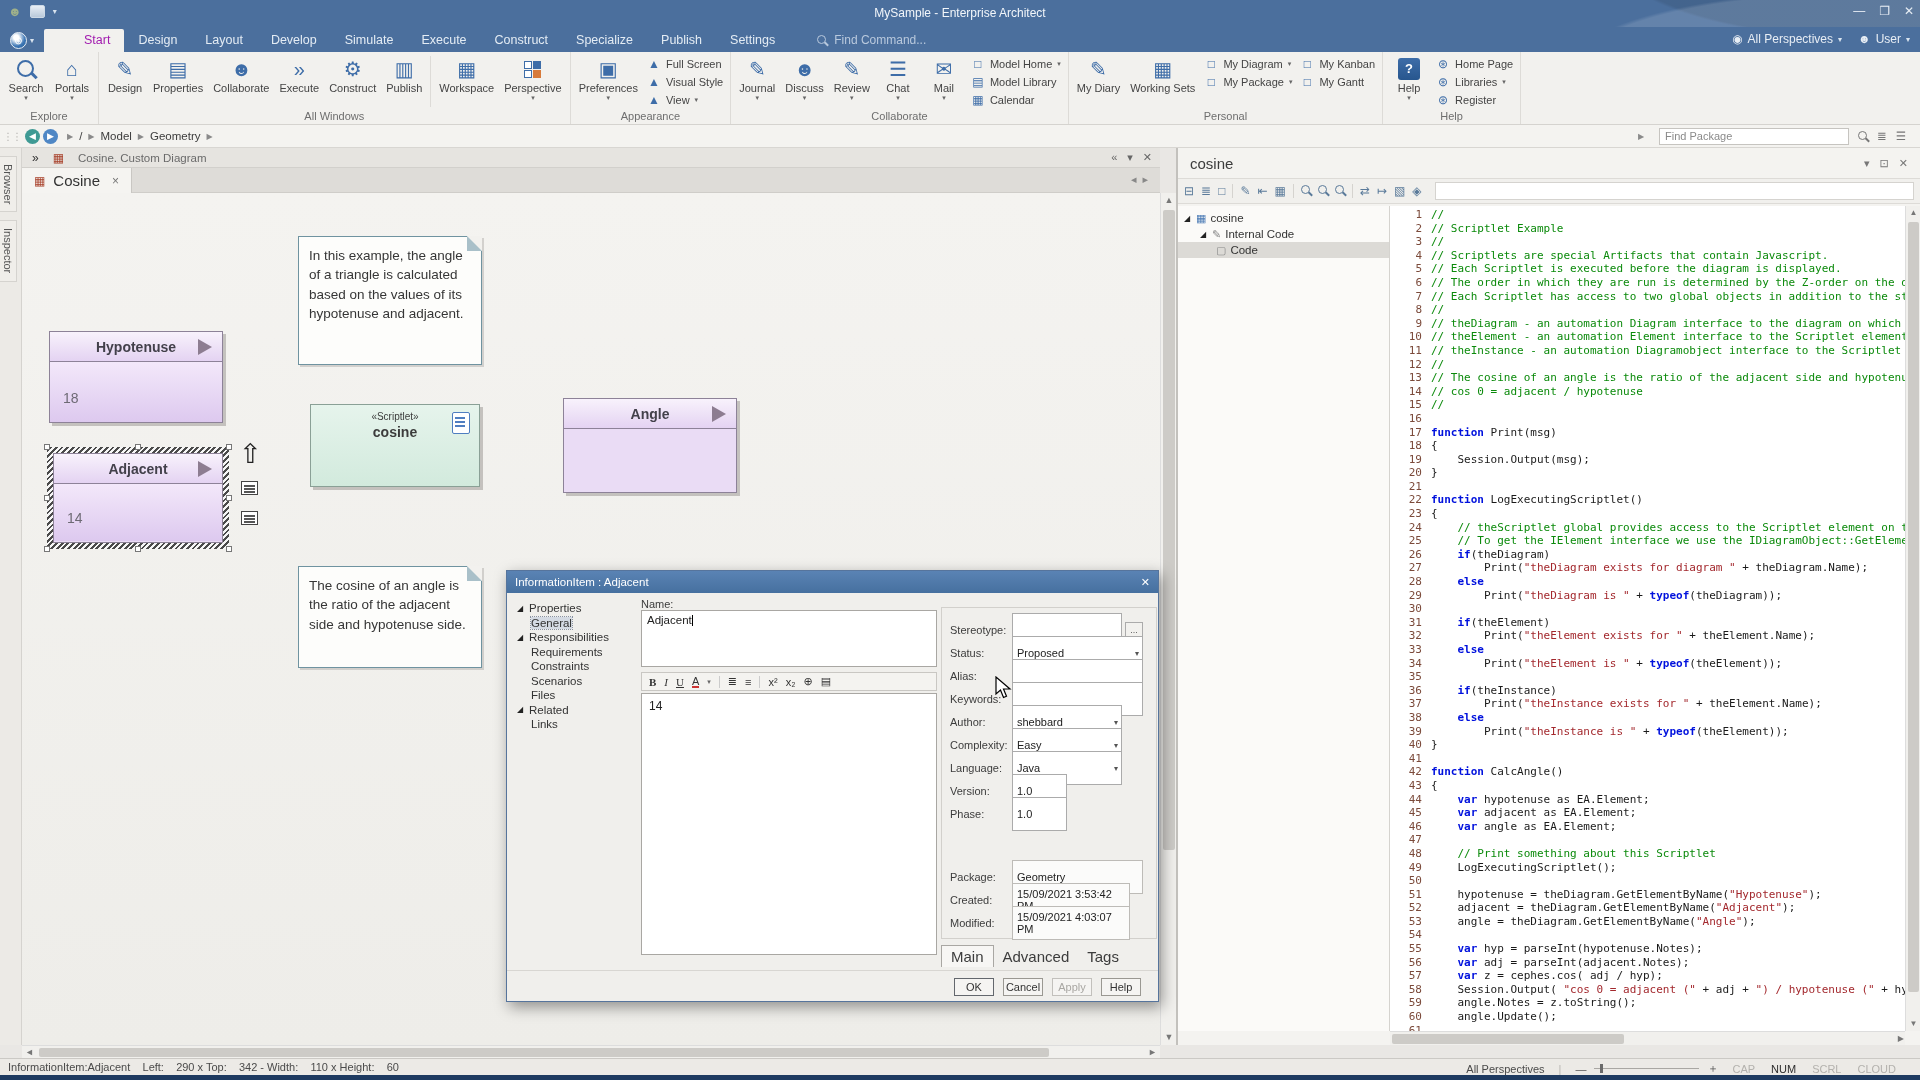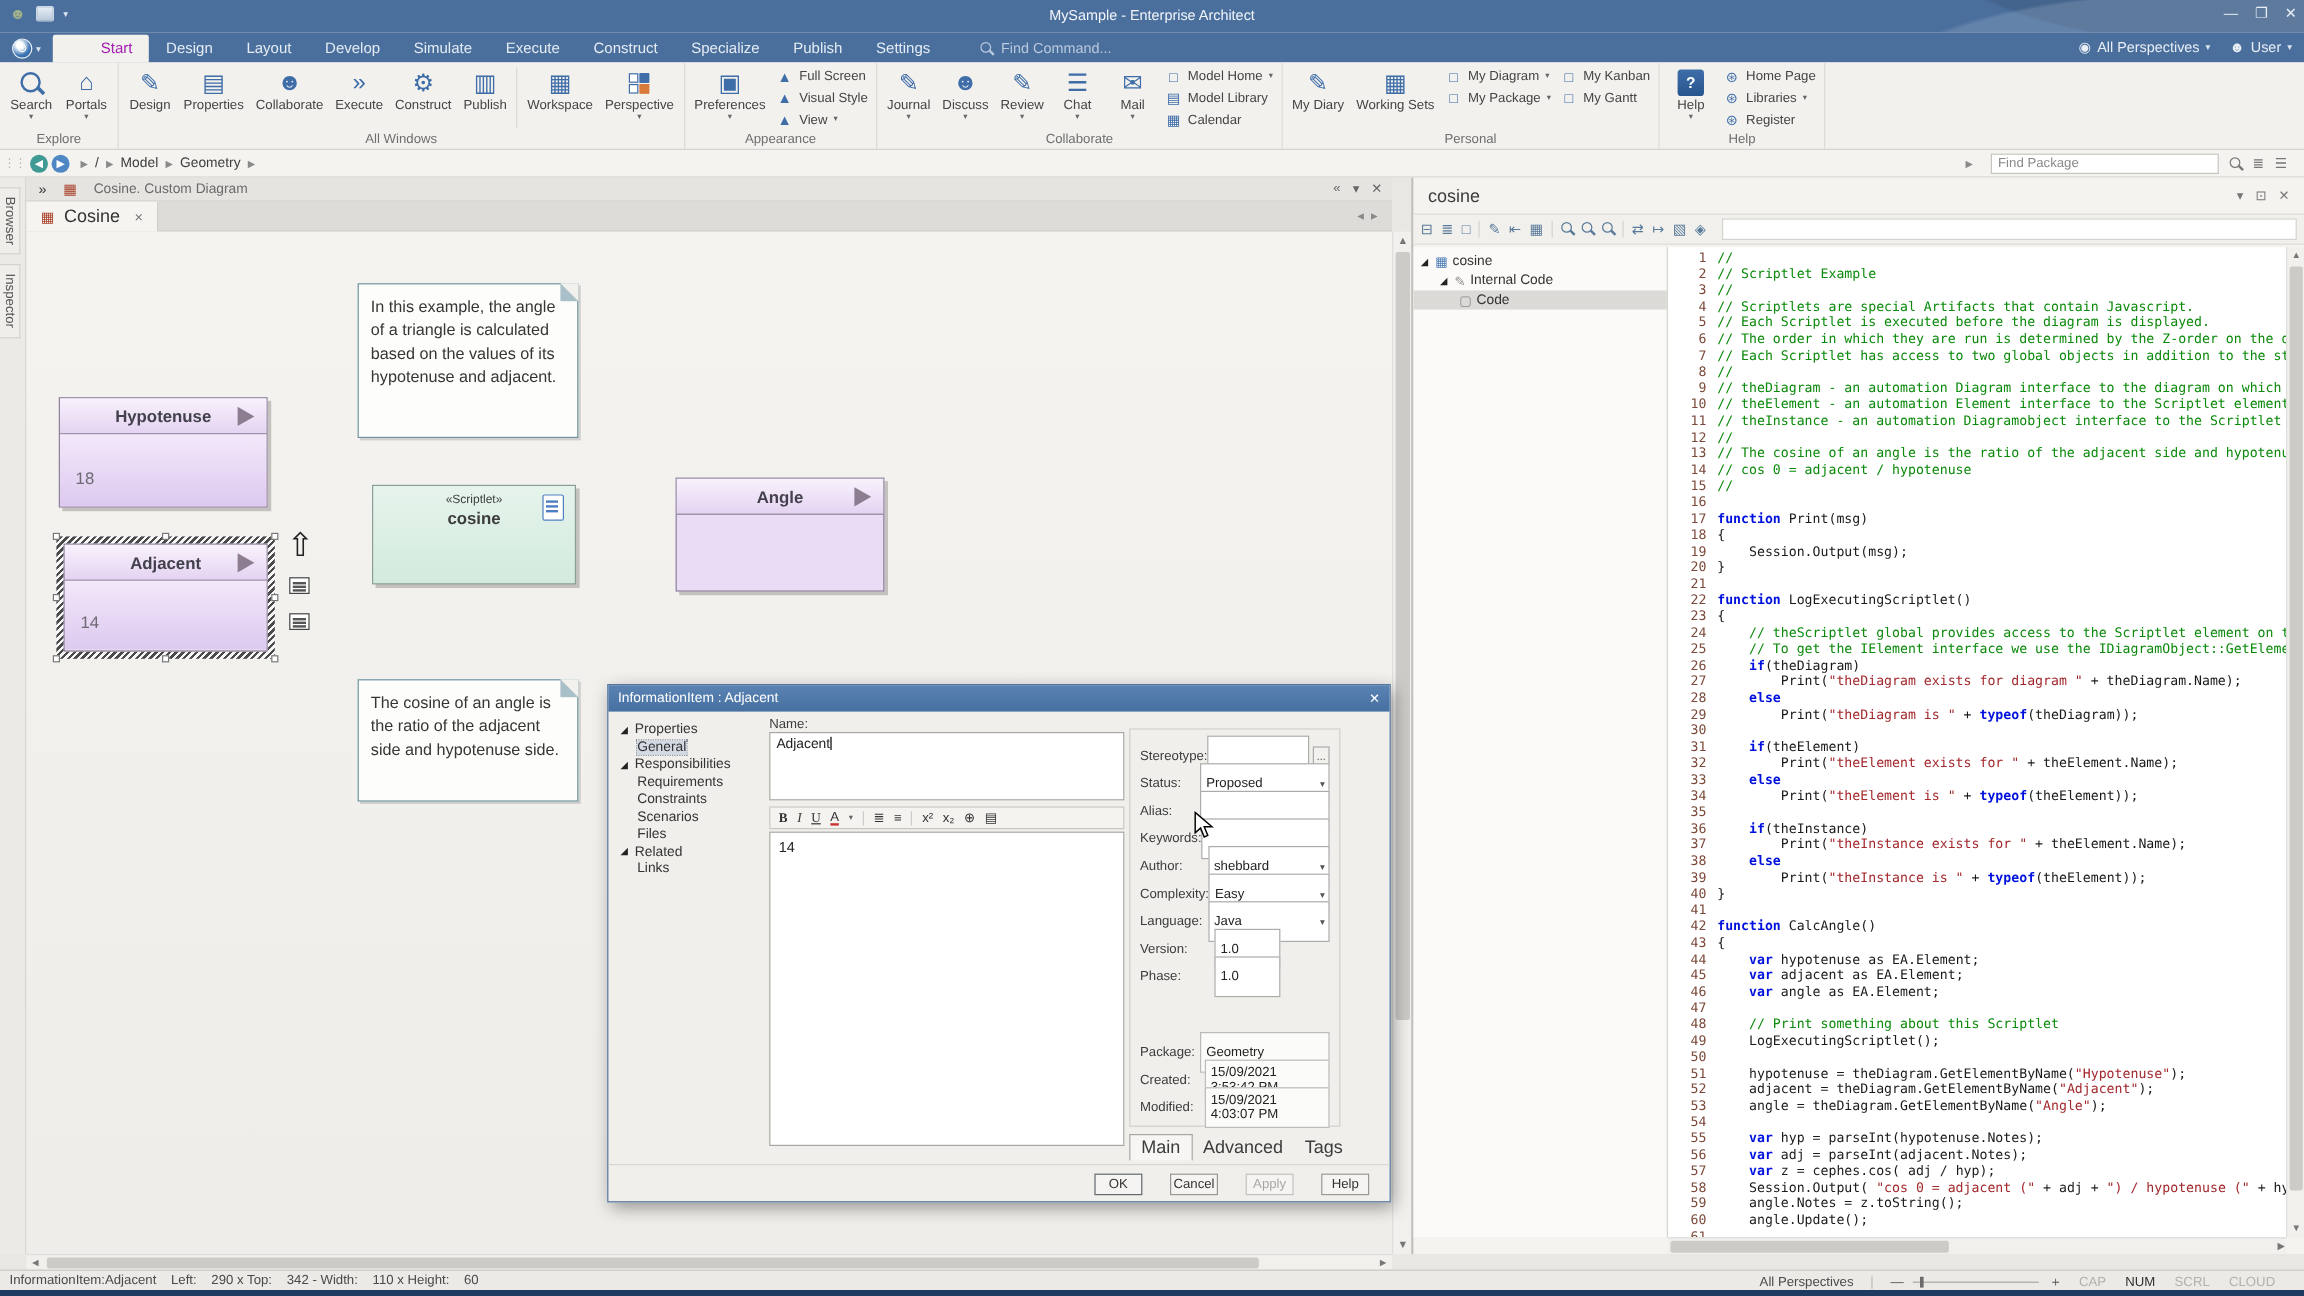--- a/index.html
+++ b/index.html
@@ -123,32 +123,32 @@
   .dlg-name-label { position:absolute; left:134px; top:27px; font-size:11px; color:#3c3c3c; }
   .dlg-name { position:absolute; left:134px; top:39px; width:296px; height:57px; background:#fff; border:1px solid #a9a7a3; font-size:11.5px; color:#222; padding:3px 5px; }
   .caret { display:inline-block; width:1px; height:11px; background:#000; vertical-align:-2px; }
   .fmtbar { position:absolute; left:134px; top:101px; width:296px; height:19px; background:#f4f3f0; border:1px solid #c9c7c3; display:flex; align-items:center; gap:8px; padding:0 7px; font-size:11px; color:#333; }
   .fmtbar .fsep { width:1px; height:12px; background:#ccc; }
   .fmt-b { font-weight:bold; font-family:"Liberation Serif",serif; }
   .fmt-i { font-style:italic; font-family:"Liberation Serif",serif; }
   .fmt-u { text-decoration:underline; font-family:"Liberation Serif",serif; }
   .fmt-a { border-bottom:2px solid #c33; line-height:10px; }
   .dlg-notes { position:absolute; left:134px; top:122px; width:296px; height:262px; background:#fff; border:1px solid #a9a7a3; font-size:12px; color:#222; padding:5px 7px; }
-  .dlg-fields { position:absolute; left:434px; top:36px; width:176px; height:332px; border:1px solid #d2d0cc; background:#f0efec; padding-top:14px; }
+  .dlg-fields { position:absolute; left:434px; top:36px; width:216px; height:332px; border:1px solid #d2d0cc; background:#f0efec; padding-top:14px; }
   .frow { display:flex; align-items:center; height:16px; margin:0 8px 7px 8px; font-size:11px; color:#3c3c3c; }
   .frow.gap { margin-top:47px; }
   .frow label { width:62px; }
   .fctl { height:16px; border:1px solid #ababab; background:#fff; font-size:11px; color:#222; display:flex; align-items:center; padding:16px 4px; position:relative; }
   .fctl.dd::after { content:"▾"; position:absolute; right:3px; font-size:8px; color:#555; }
   .fctl.ro { background:#fbfbfa; border-color:#bdbbb7; }
   .fbtn { width:18px; height:16px; border:1px solid #ababab; background:#f2f1ee; font-size:9px; color:#555; text-align:center; line-height:14px; margin-left:3px; }
   .dlg-tabs { position:absolute; left:434px; top:374px; display:flex; align-items:flex-end; font-size:15px; color:#3c3c3c; }
   .dlg-tab { padding:2px 9px; }
   .dlg-tab.active { background:#f7f6f4; border:1px solid #a9a7a3; border-bottom:none; }
-  .dlg-btnrow { position:absolute; left:0; right:0; top:399px; border-top:1px solid #d8d6d2; height:33px; display:flex; justify-content:flex-end; align-items:center; gap:23px; padding-right:17px; }
+  .dlg-btnrow { position:absolute; left:0; right:0; top:399px; border-top:1px solid #d8d6d2; height:33px; display:flex; justify-content:flex-end; align-items:center; gap:9px; padding-right:17px; }
   .dlg-btn { width:40px; height:18px; background:#f5f4f2; border:1px solid #9a9892; font-size:11px; color:#333; text-align:center; line-height:16px; }
   .dlg-btn.default { border-color:#63676d; }
   .dlg-btn.disabled { color:#a9a7a3; border-color:#c2c0bc; }
 
   
   .rightpanel { position:absolute; left:1178px; top:148px; width:742px; height:897px; background:#f4f3f0; }
   .rp-header { height:30px; display:flex; align-items:center; padding:0 12px; font-size:15px; color:#3c3c3c; }
   .rp-hicons { margin-left:auto; display:flex; gap:10px; color:#777; font-size:11px; }
   .rp-toolbar { height:26px; background:#f1f0ed; border-top:1px solid #dddbd7; border-bottom:1px solid #dddbd7; display:flex; align-items:center; gap:7px; padding:0 6px; color:#5a7a9a; font-size:12px; }
   .rp-toolbar .tsep { width:1px; height:14px; background:#d5d3cf; }

